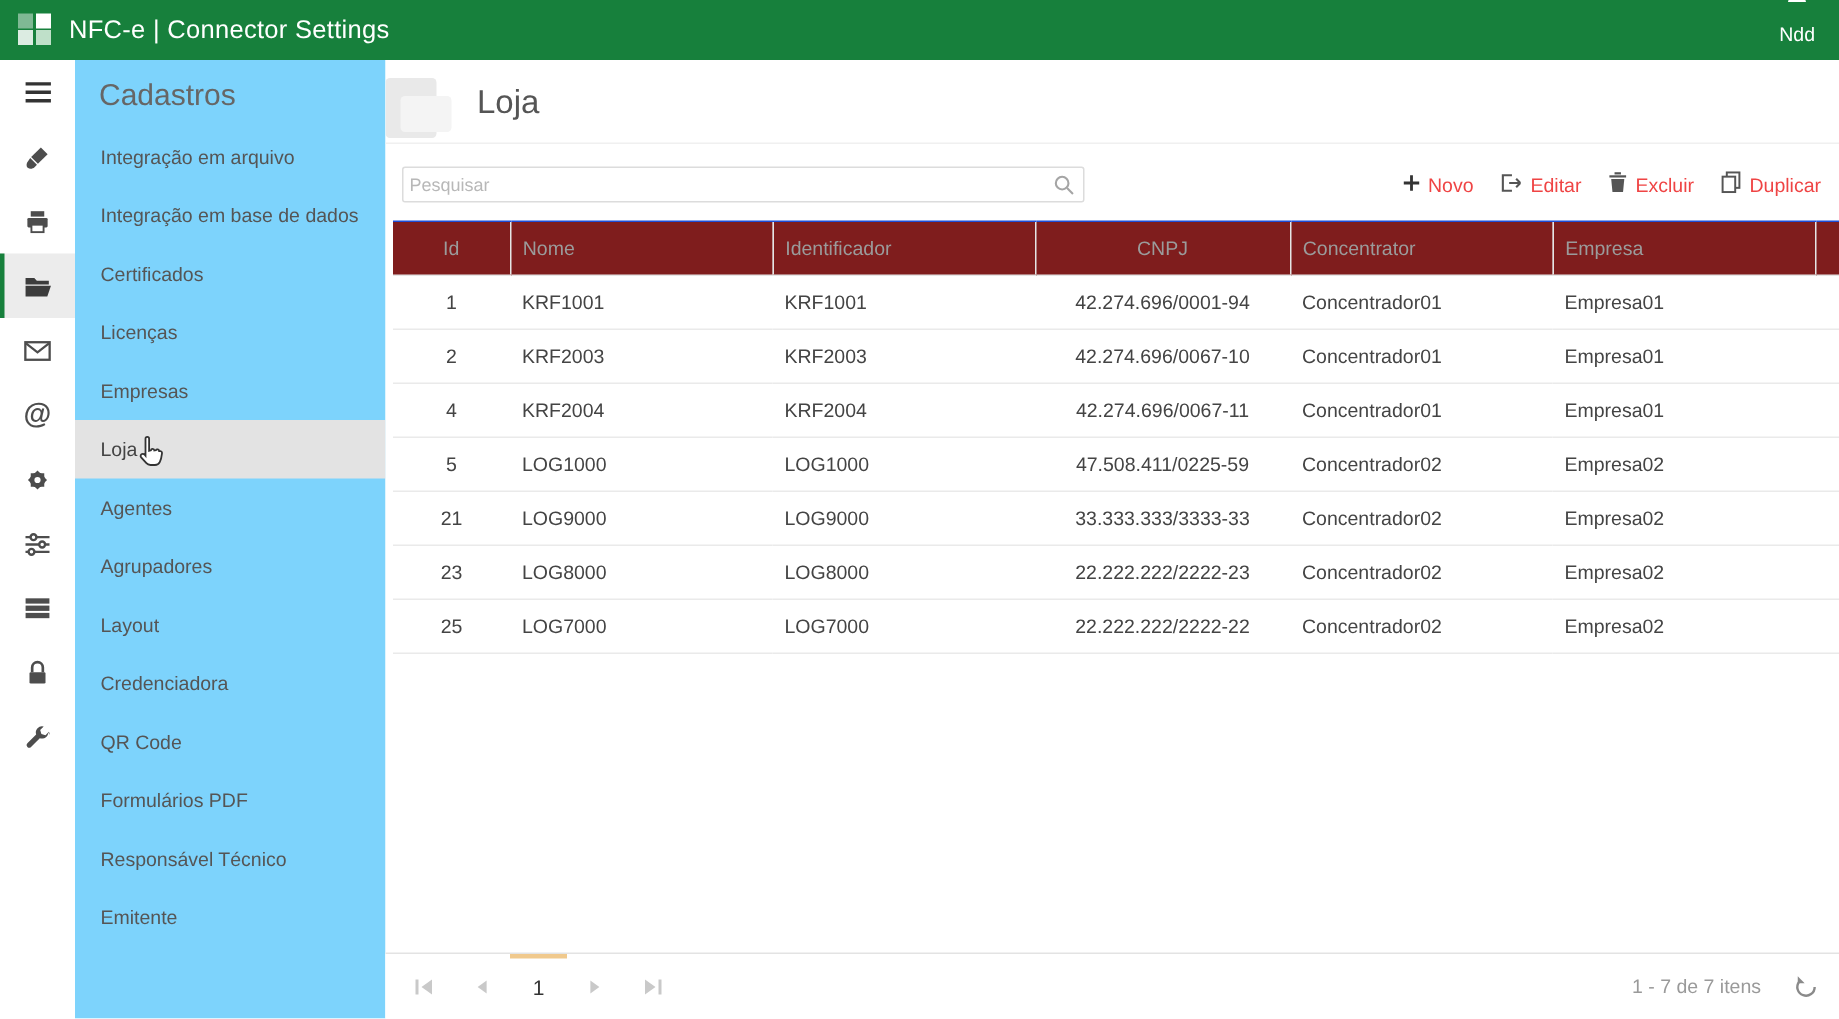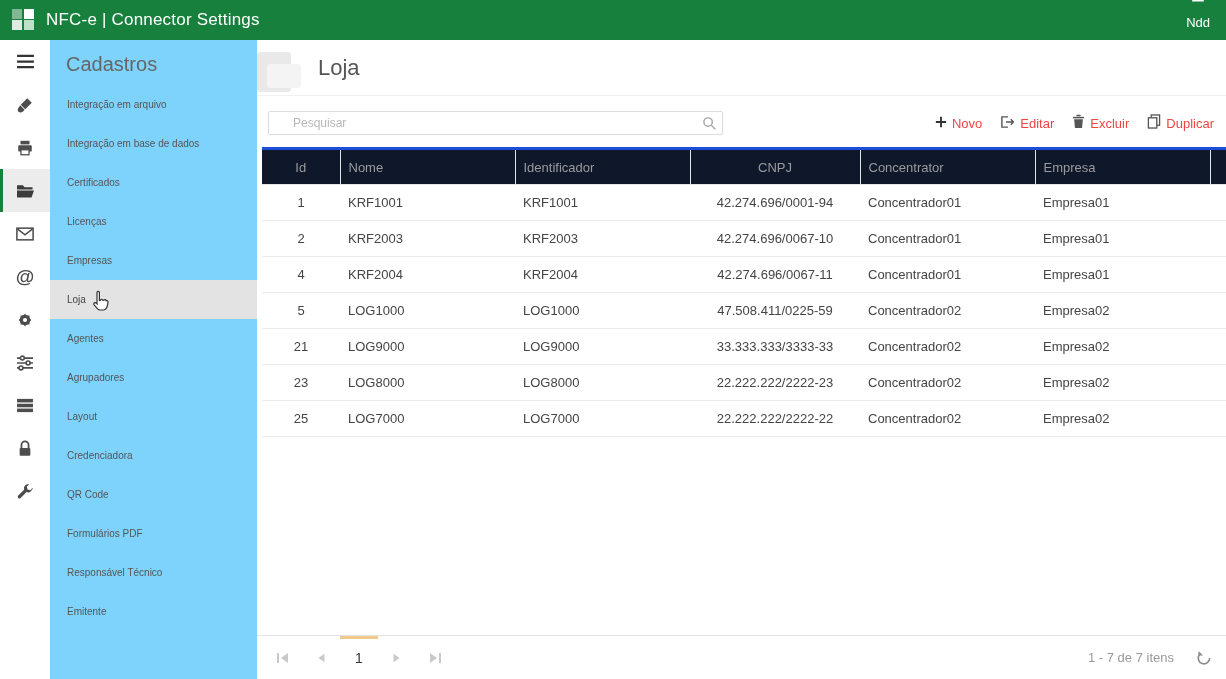--- a/index.html
+++ b/index.html
@@ -25,46 +25,46 @@
   
   .rail { position:absolute; top:40px; left:0; width:50px; bottom:0; background:#fff; }
   .rail-item { height:43px; display:flex; align-items:center; justify-content:center;
     cursor:pointer; border-left:3px solid transparent; border-right:3px solid transparent; }
   .rail-item.active { background:#ececec; border-left:3px solid var(--brand); }
   .at-glyph { font-size:19px; font-weight:bold; color:#4d4d4d; line-height:1; }
 
   
   .sidebar { position:absolute; top:40px; left:50px; width:207px; bottom:0; background:#7dd3fc; }
   .sidebar-title { font-size:20px; font-weight:400; color:#666; padding:13px 16px 9px; }
-  .side-item { height:39px; line-height:39px; padding-left:17px; font-size:10px; color:#555;
+  .side-item { height:39px; line-height:39px; padding-left:17px; font-size:13px; color:#555;
     cursor:pointer; white-space:nowrap; overflow:hidden; }
   .side-item.selected { background:#e3e3e3; color:#444; }
   .cursor-overlay { position:absolute; left:40px; top:250px; pointer-events:none; }
 
   
   .main { position:absolute; top:40px; left:257px; right:0; bottom:0; background:#fff; }
   .page-header { height:56px; border-bottom:1px solid #f0f0f0; position:relative;
     display:flex; align-items:center; overflow:hidden; }
   .page-header-icon { position:absolute; left:-4px; top:8px; }
   .page-title { font-size:22px; font-weight:400; color:#555; margin-left:61px; }
 
   .actions-row { display:flex; align-items:center; margin:15px 12px 0 11px; }
   .searchbox { position:relative; width:455px; }
   .searchbox input { width:100%; height:24px; border:1px solid #dcdcdc; border-radius:2px;
-    padding:0 28px 0 24px; font-size:12px; color:#444; outline:none; font-family:inherit; background:#fff; }
+    padding:0 28px 0 4px; font-size:12px; color:#444; outline:none; font-family:inherit; background:#fff; }
   .searchbox input::placeholder { color:#b8b8b8; }
   .search-icon { position:absolute; right:6px; top:5px; }
   .toolbar { margin-left:auto; display:flex; align-items:center; gap:18px; }
   .tb-btn { display:flex; align-items:center; gap:5px; font-size:13px; color:#ef4444;
     background:none; border:none; cursor:pointer; font-family:inherit; padding:0; }
 
   
   .grid { border-collapse:collapse; margin:12px 0 0 5px; width:calc(100% - 5px); table-layout:fixed; }
-  .grid th { height:36px; background:#0f172a; font-weight:400; font-size:13px; color:#9b9b9b;
-    border-top:3px solid #1d4ed8; border-bottom:1px solid #e5e5e5; padding:0 8px; cursor:pointer; }
+  .grid th { height:36px; background:#7f1d1d; font-weight:400; font-size:13px; color:#9b9b9b;
+    border-top:1px solid #1d4ed8; border-bottom:1px solid #e5e5e5; padding:0 8px; cursor:pointer; }
   .grid th + th { border-left:1px solid #e5e5e5; }
   .grid td { height:36px; font-size:13px; color:#444; border-bottom:1px solid #eaeaea;
     padding:0 8px; white-space:nowrap; overflow:hidden; }
   .al-center { text-align:center; } .al-left { text-align:left; }
   .grid tr { cursor:pointer; }
 
   
   .pager { position:absolute; left:0; right:0; bottom:0; height:44px; border-top:1px solid #e3e3e3;
     display:flex; align-items:center; padding:0 14px 0 7px; background:#fff; }
   .pg-btn { width:38px; height:44px; display:flex; align-items:center; justify-content:center; cursor:pointer; }

